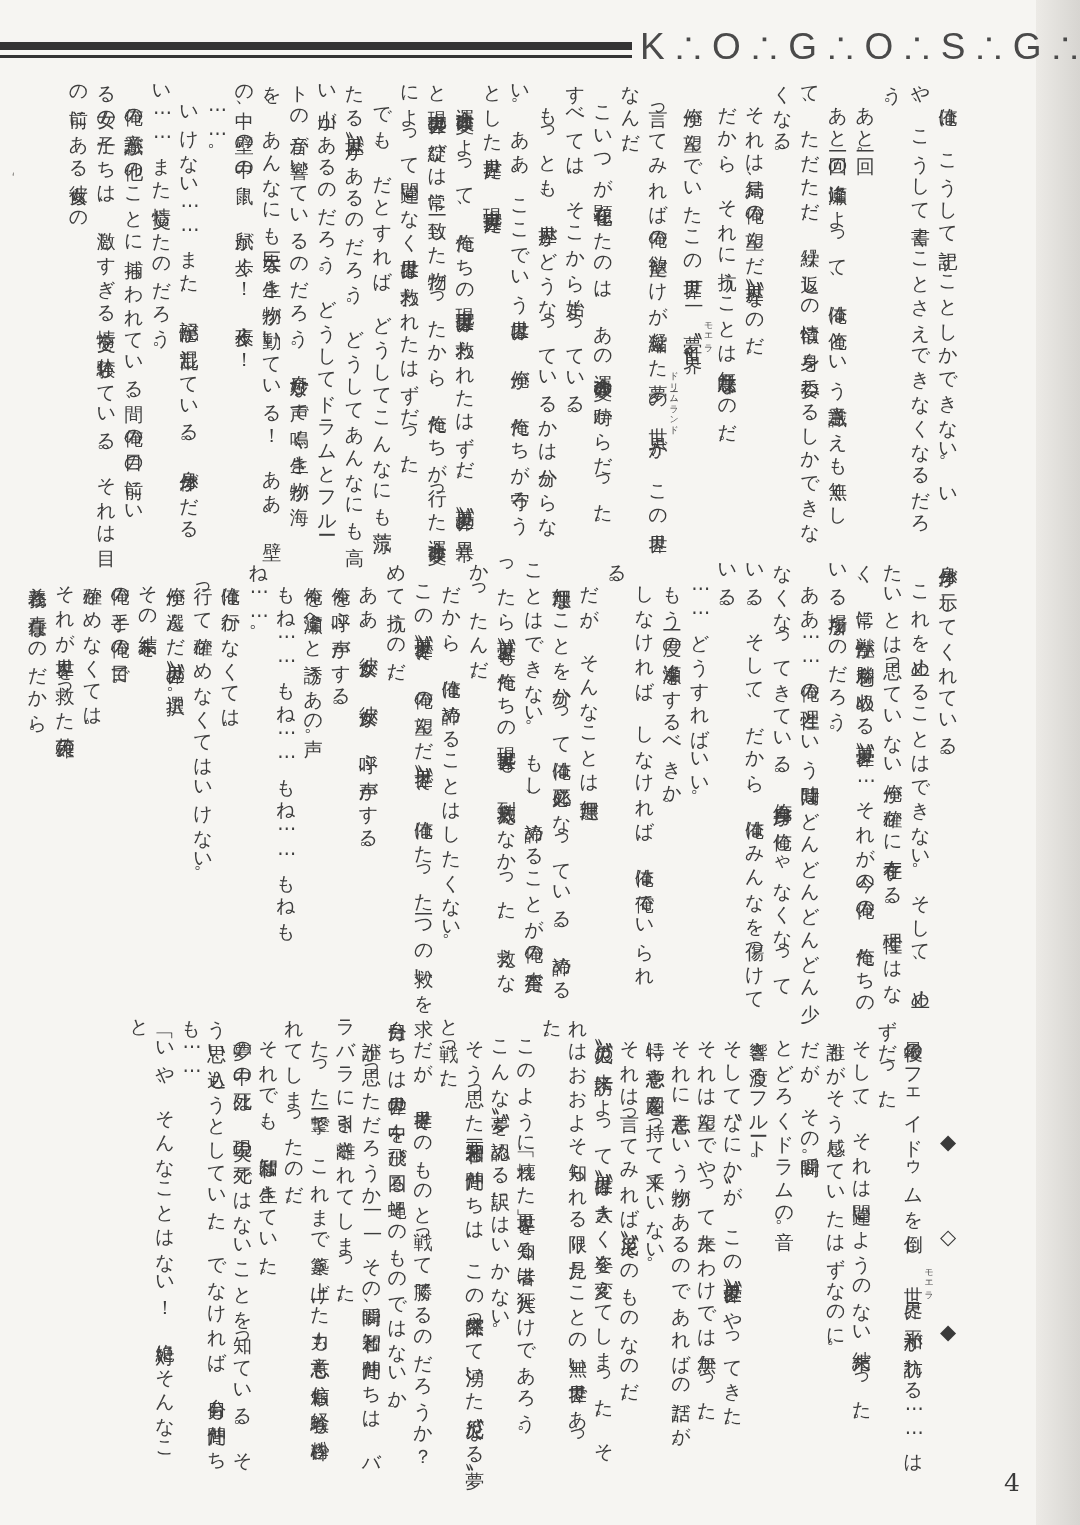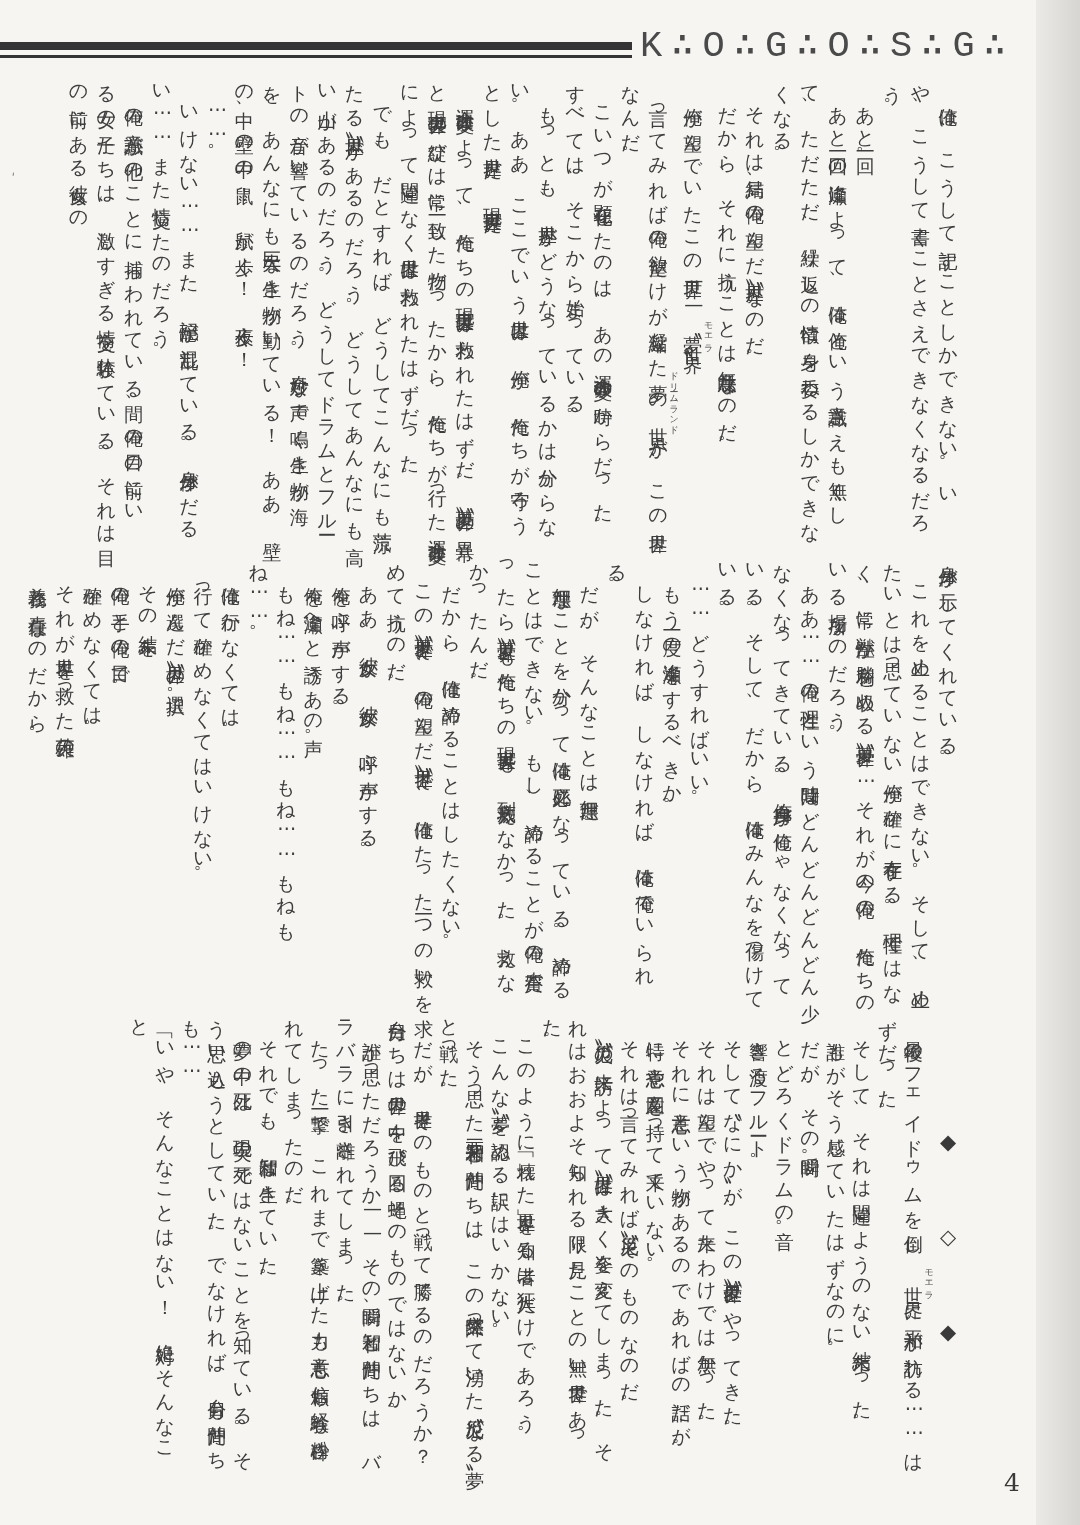--- a/index.html
+++ b/index.html
@@ -17,21 +17,21 @@
     background:linear-gradient(to right,#eceae6,#d7d5d1);
   }
   
   .header-rule{
     position:absolute;top:42px;left:0;width:632px;height:5px;
     border-top:8px solid #343434;
     border-bottom:3px solid #343434;
   }
   .header-title{
     position:absolute;top:22px;left:640px;width:420px;
-    font-family:Liberation Mono, monospace;
+    font-family:Liberation Sans, sans-serif;
     font-size:37px;letter-spacing:9px;color:#4a4a4a;
     white-space:nowrap;
   }
   
   .text-block{
     position:absolute;
     writing-mode:vertical-rl;
     text-orientation:upright;
     font-size:19px;
     letter-spacing:2.2px;

